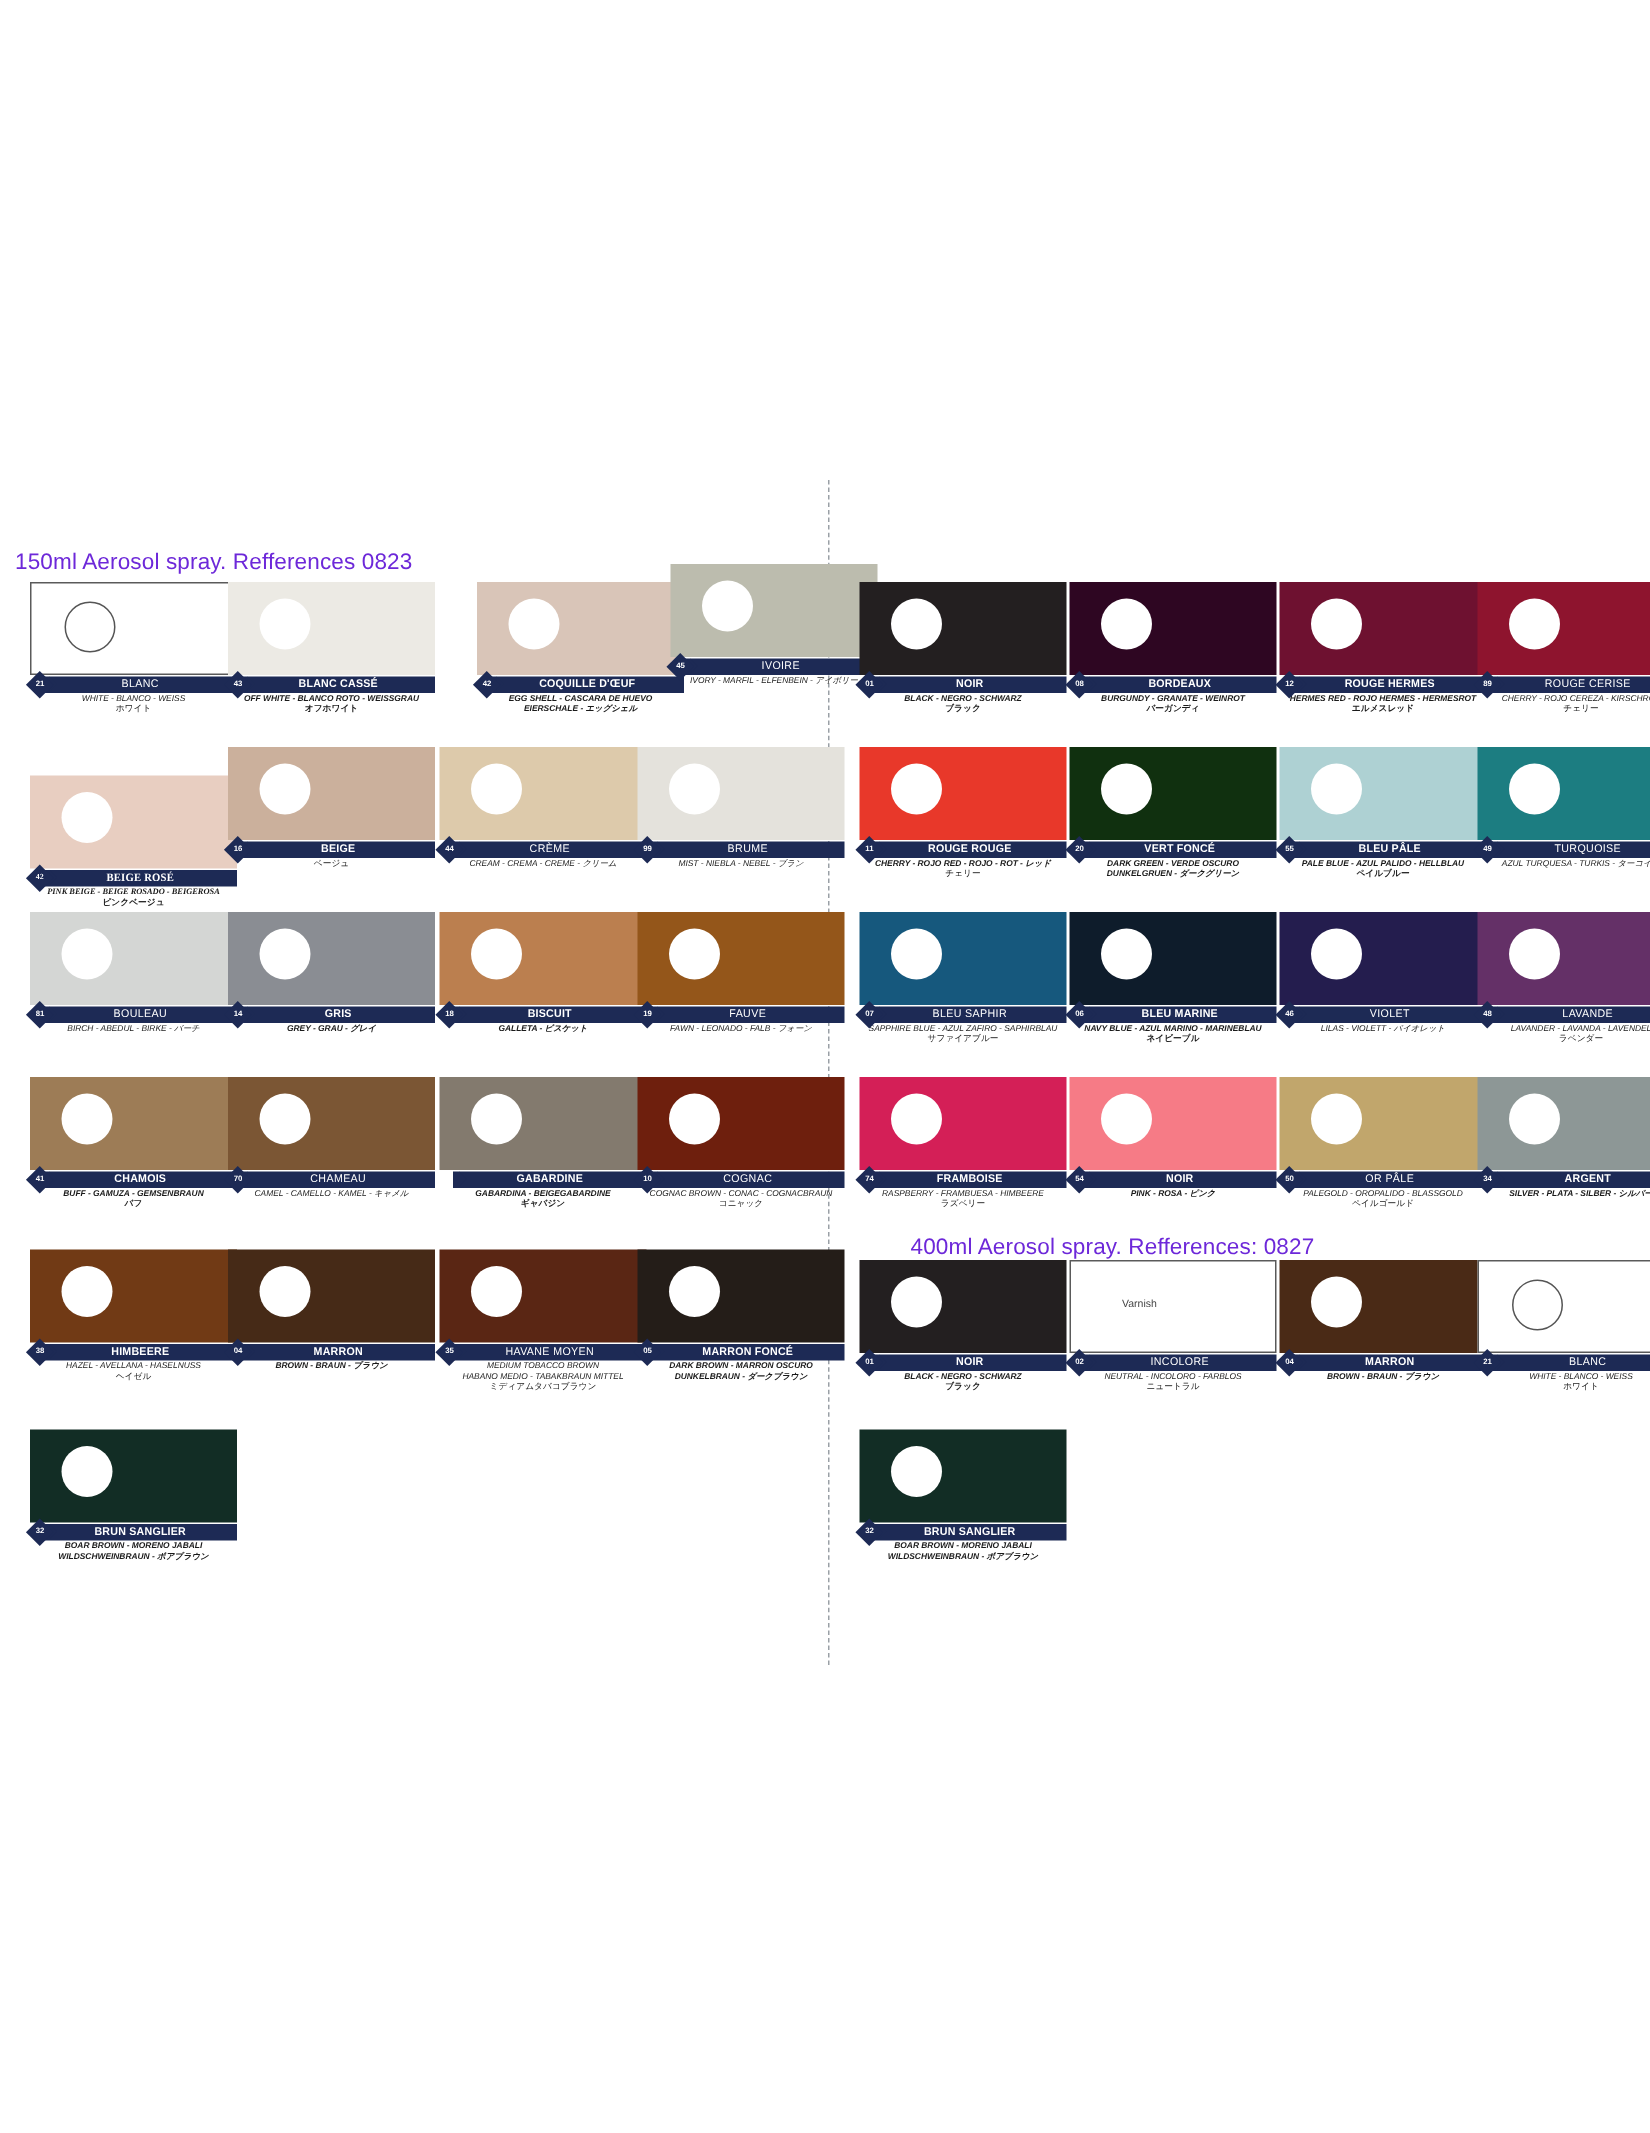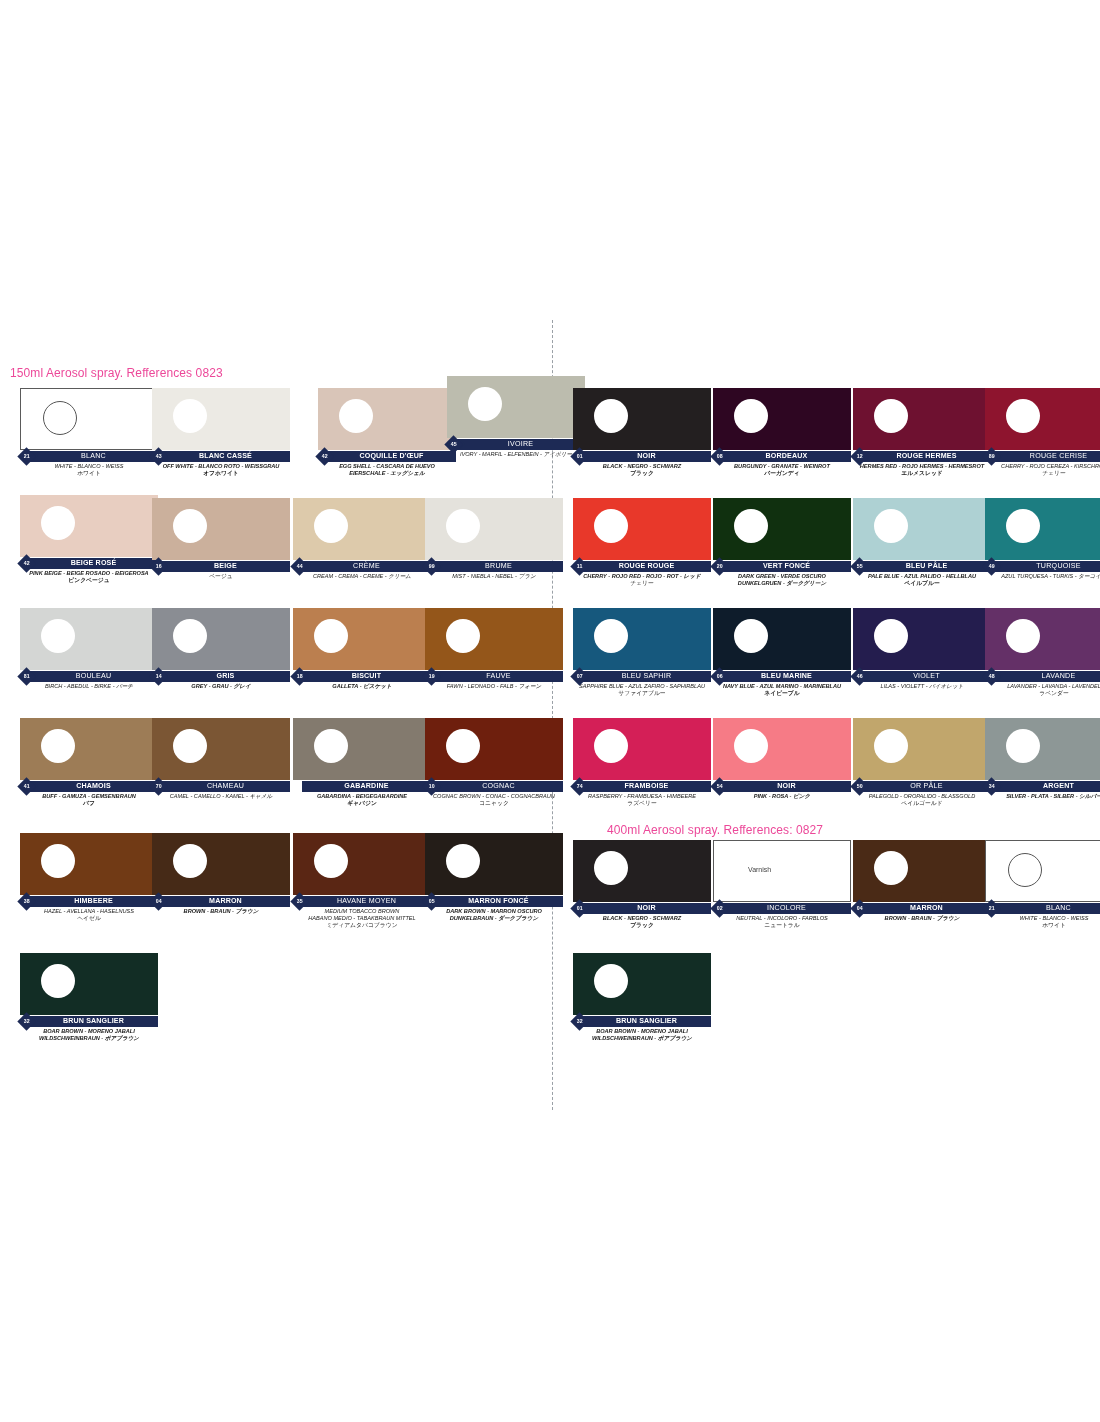--- a/index.html
+++ b/index.html
@@ -15,22 +15,22 @@
   
   .divider{
     position:absolute;
     left:552px;top:320px;
     width:0;height:790px;
     border-left:1px dashed #9aa0a6;
   }
 
   .section-title{
     position:absolute;
-    font-size:12px;
-    color:#ec4899;
+    font-size:15px;
+    color:#6d28d9;
     letter-spacing:.1px;
     white-space:nowrap;
   }
   #title-150{left:10px;top:366px;}
   #title-400{left:607px;top:823px;}
 
   
   .swatch{position:absolute;width:138px;}
   .chip{
     width:100%;height:62px;
@@ -174,21 +174,21 @@
           <div class="arrow"></div>
           <div class="badge">
             <span>45</span>
           </div>
           <div class="fname">IVOIRE</div>
         </div>
         <div class="subs">
           <div class="i">IVORY - MARFIL - ELFENBEIN - アイボリー</div>
         </div>
       </div>
-      <div class="swatch" style="left: 20px; top: 495px;">
+      <div class="swatch" style="left: 20px; top: 517px; font-family: Liberation Serif, serif;">
         <div class="chip" style="background: rgb(232, 206, 193); position: relative;">
           <div class="dot"></div>
         </div>
         <div class="namebar">
           <div class="arrow"></div>
           <div class="badge">
             <span>42</span>
           </div>
           <div class="fname">BEIGE ROSÉ</div>
         </div>

